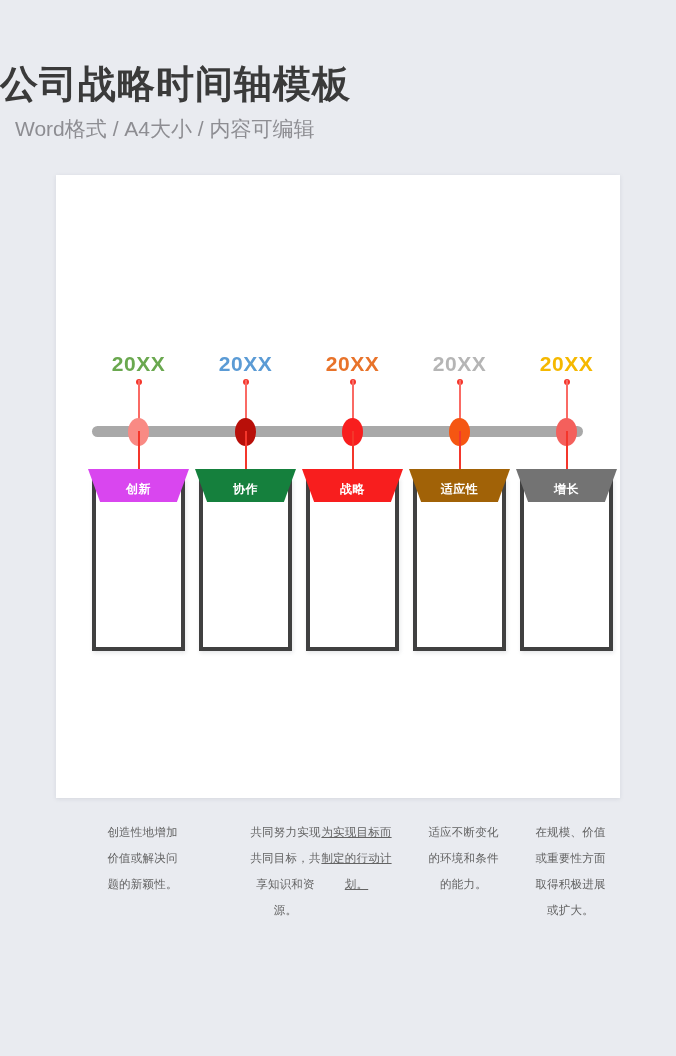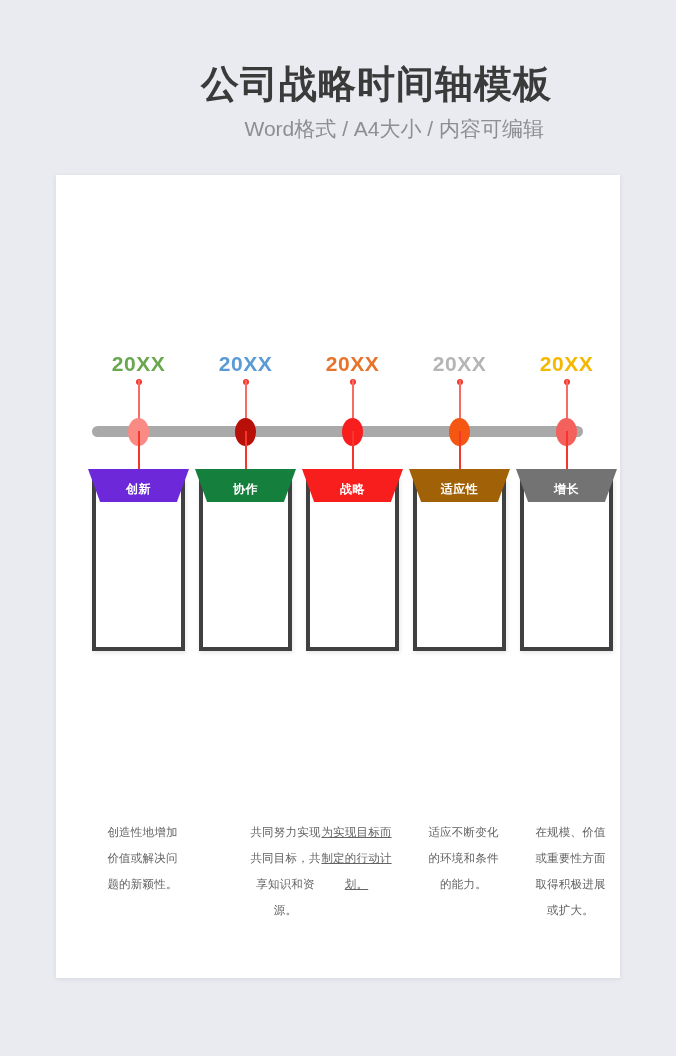--- a/index.html
+++ b/index.html
@@ -14,46 +14,46 @@
     overflow: hidden;
     position: relative;
   }
 
   
   .header {
     position: absolute;
     top: 60px;
     left: 0;
     width: 552px;
-    text-align: right;
+    text-align: left;
   }
   .header-title {
     font-size: 38px;
     font-weight: bold;
     color: #3a3a3a;
     letter-spacing: 1px;
     line-height: 48px;
     margin: 0;
   }
   .header-subtitle {
     font-size: 21px;
     color: #8d8d92;
     line-height: 34px;
-    margin: 8px;
+    margin: 15px;
     margin-top: 4px;
     font-weight: normal;
   }
 
   
   .page {
     position: absolute;
     left: 56px;
     top: 175px;
     width: 564px;
-    height: 803px;
+    height: 623px;
     background: #ffffff;
     box-shadow: 0 1px 4px rgba(120,128,145,0.18);
   }
 
   
   .timeline {
     position: absolute;
     left: 0;
     top: 0;
     width: 564px;
@@ -188,21 +188,21 @@
 
     <div class="col" style="left:36px;">
       <div class="year" style="color: rgb(106, 168, 79);">20XX</div>
       <div class="stem-dot" style="background: rgb(244, 54, 43);"></div>
       <div class="stem-top" style="background: rgb(250, 106, 100);"></div>
       <div class="node" style="background: rgb(249, 138, 132);"></div>
       <div class="stem-bottom" style="background: rgb(244, 54, 43);"></div>
       <div class="card">
         <div class="card-body" style="color: rgb(99, 99, 99);">创造性地增加价值或解决问题的新颖性。</div>
       </div>
-      <div class="card-head" style="background: #6d28d9;">
+      <div class="card-head" style="background: #d946ef;">
         <span class="card-head-label">创新</span>
       </div>
     </div>
 
     <div class="col" style="left:143px;">
       <div class="year" style="color: rgb(91, 155, 213);">20XX</div>
       <div class="stem-dot" style="background: rgb(244, 54, 43);"></div>
       <div class="stem-top" style="background: rgb(250, 106, 100);"></div>
       <div class="node" style="background: rgb(184, 15, 9);"></div>
       <div class="stem-bottom" style="background: rgb(244, 54, 43);"></div>

